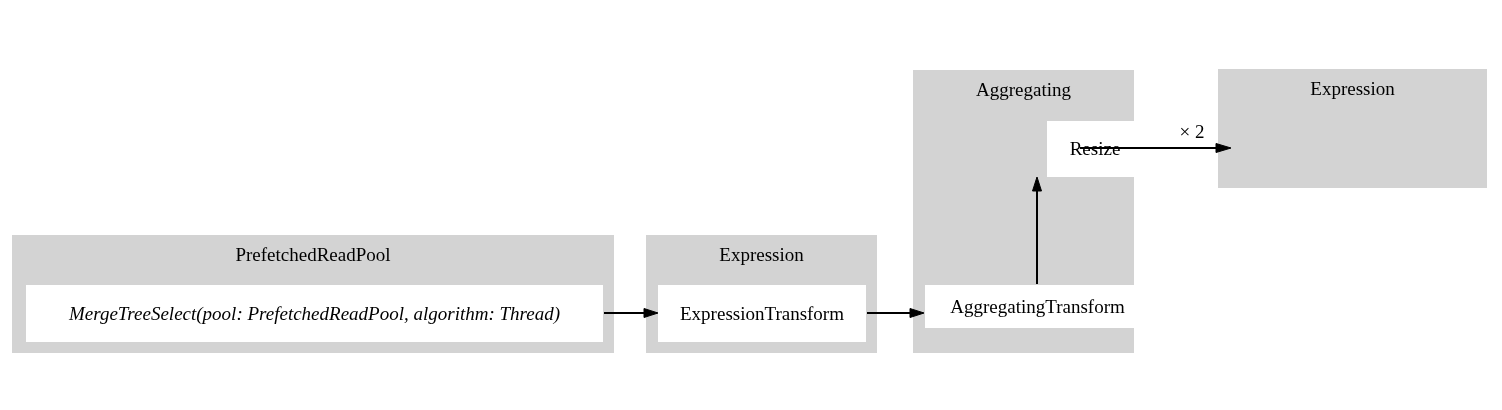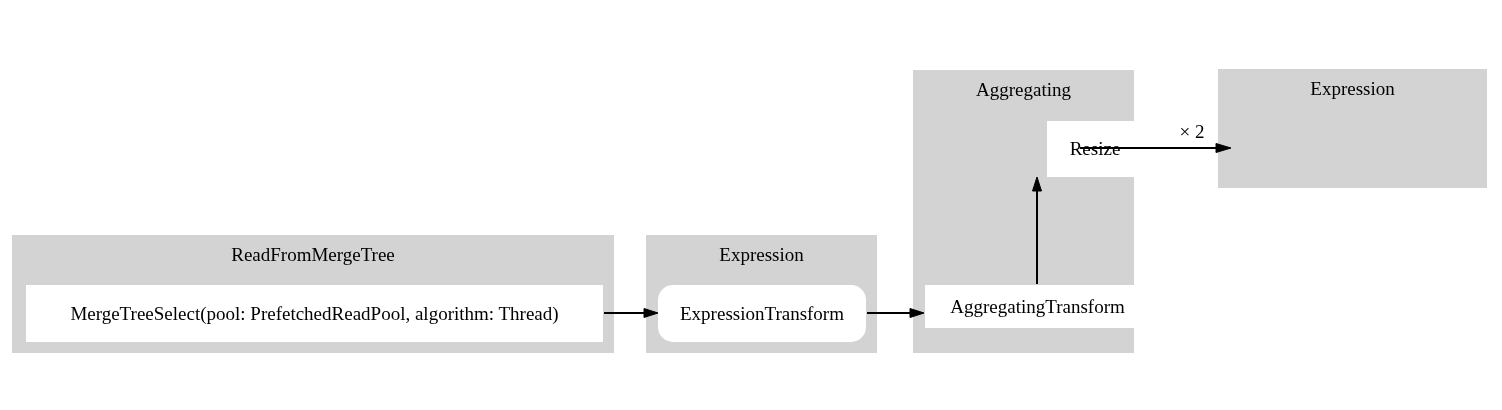--- a/index.html
+++ b/index.html
@@ -54,40 +54,40 @@
     text-align: center;
     white-space: nowrap;
   }
 </style>
 </head>
 <body>
 
 <div class="canvas">
 
   <div class="cluster" style="left:12px; top:235px; width:602px; height:118px;">
-    <div class="cluster-label">ReadFromMergeTree</div>
+    <div class="cluster-label">PrefetchedReadPool</div>
   </div>
 
   <div class="cluster" style="left:646px; top:235px; width:231px; height:118px;">
     <div class="cluster-label">Expression</div>
   </div>
 
   <div class="cluster" style="left:913px; top:70px; width:221px; height:283px;">
     <div class="cluster-label">Aggregating</div>
   </div>
 
   <div class="cluster" style="left:1218px; top:69px; width:269px; height:119px;">
     <div class="cluster-label">Expression</div>
   </div>
 
-  <div class="node" style="left:26px; top:285px; width:577px; height:57px;">
+  <div class="node" style="left:26px; top:285px; width:577px; height:57px;font-style:italic;">
     <span>MergeTreeSelect(pool: PrefetchedReadPool, algorithm: Thread)</span>
   </div>
 
-  <div class="node" style="left:658px; top:285px; width:208px; height:57px;border-radius:15px;">
+  <div class="node" style="left:658px; top:285px; width:208px; height:57px;">
     <span>ExpressionTransform</span>
   </div>
 
   <div class="node" style="left:1047px; top:121px; width:96px; height:56px;">
     <span>Resize</span>
   </div>
 
   <div class="node" style="left:925px; top:285px; width:225px; height:43px;">
     <span>AggregatingTransform</span>
   </div>

